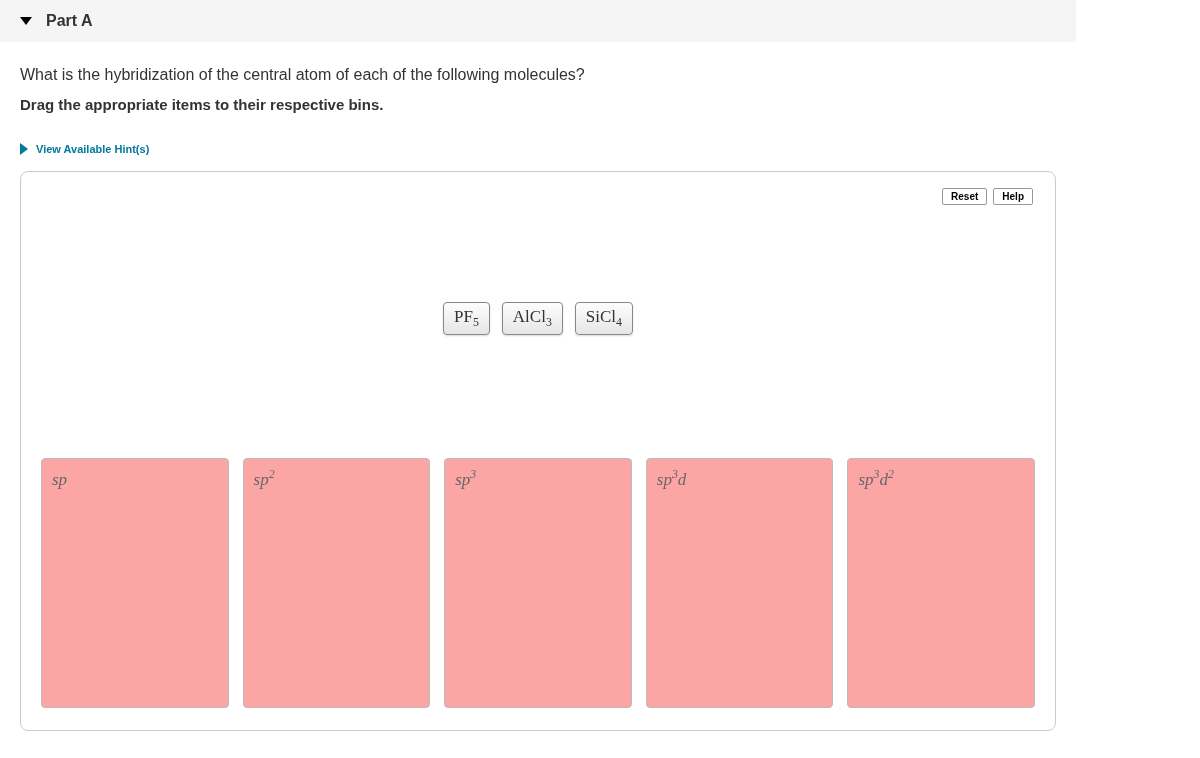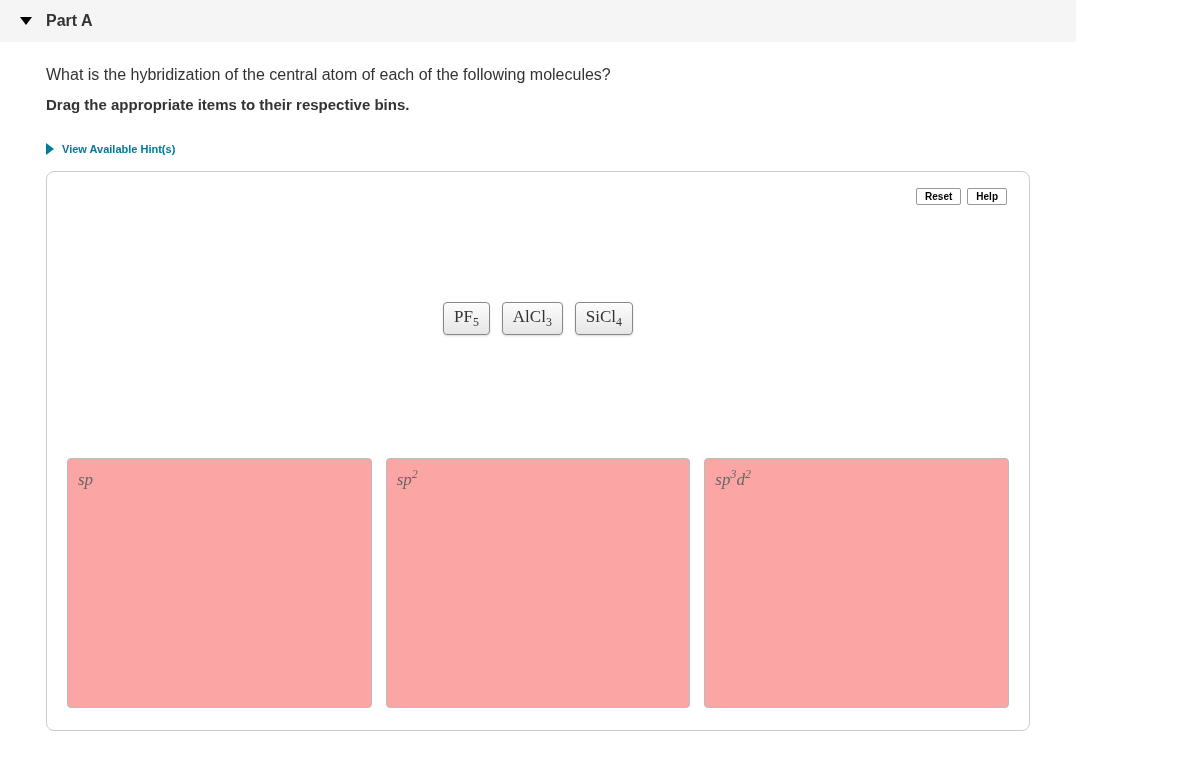--- a/index.html
+++ b/index.html
@@ -30,21 +30,21 @@
       border-left: 6px solid transparent;
       border-right: 6px solid transparent;
       border-top: 8px solid #000;
       cursor: pointer;
     }
     .part-title {
       font-weight: bold;
       font-size: 16px;
     }
     .content {
-      padding: 24px 46px;
+      padding: 24px 20px;
     }
     .question-text {
       font-size: 16px;
       margin-bottom: 12px;
     }
     .instruction-text {
       font-weight: bold;
       font-size: 15px;
       margin-bottom: 30px;
     }
@@ -184,19 +184,25 @@
       </div>
 
       <div class="bins-row">
         <div class="bin">
           <div class="bin-label"><span>sp</span><sup></sup><span></span><sup></sup></div>
         </div>
         <div class="bin">
           <div class="bin-label"><span>sp</span><sup>2</sup><span></span><sup></sup></div>
         </div>
         <div class="bin">
+          <div class="bin-label"><span>sp</span><sup>3</sup><span></span><sup></sup></div>
+        </div>
+        <div class="bin">
+          <div class="bin-label"><span>sp</span><sup>3</sup><span>d</span><sup></sup></div>
+        </div>
+        <div class="bin">
           <div class="bin-label"><span>sp</span><sup>3</sup><span>d</span><sup>2</sup></div>
         </div>
       </div>
 
     </div>
   </div>
 </div>
 
 </body></html>

